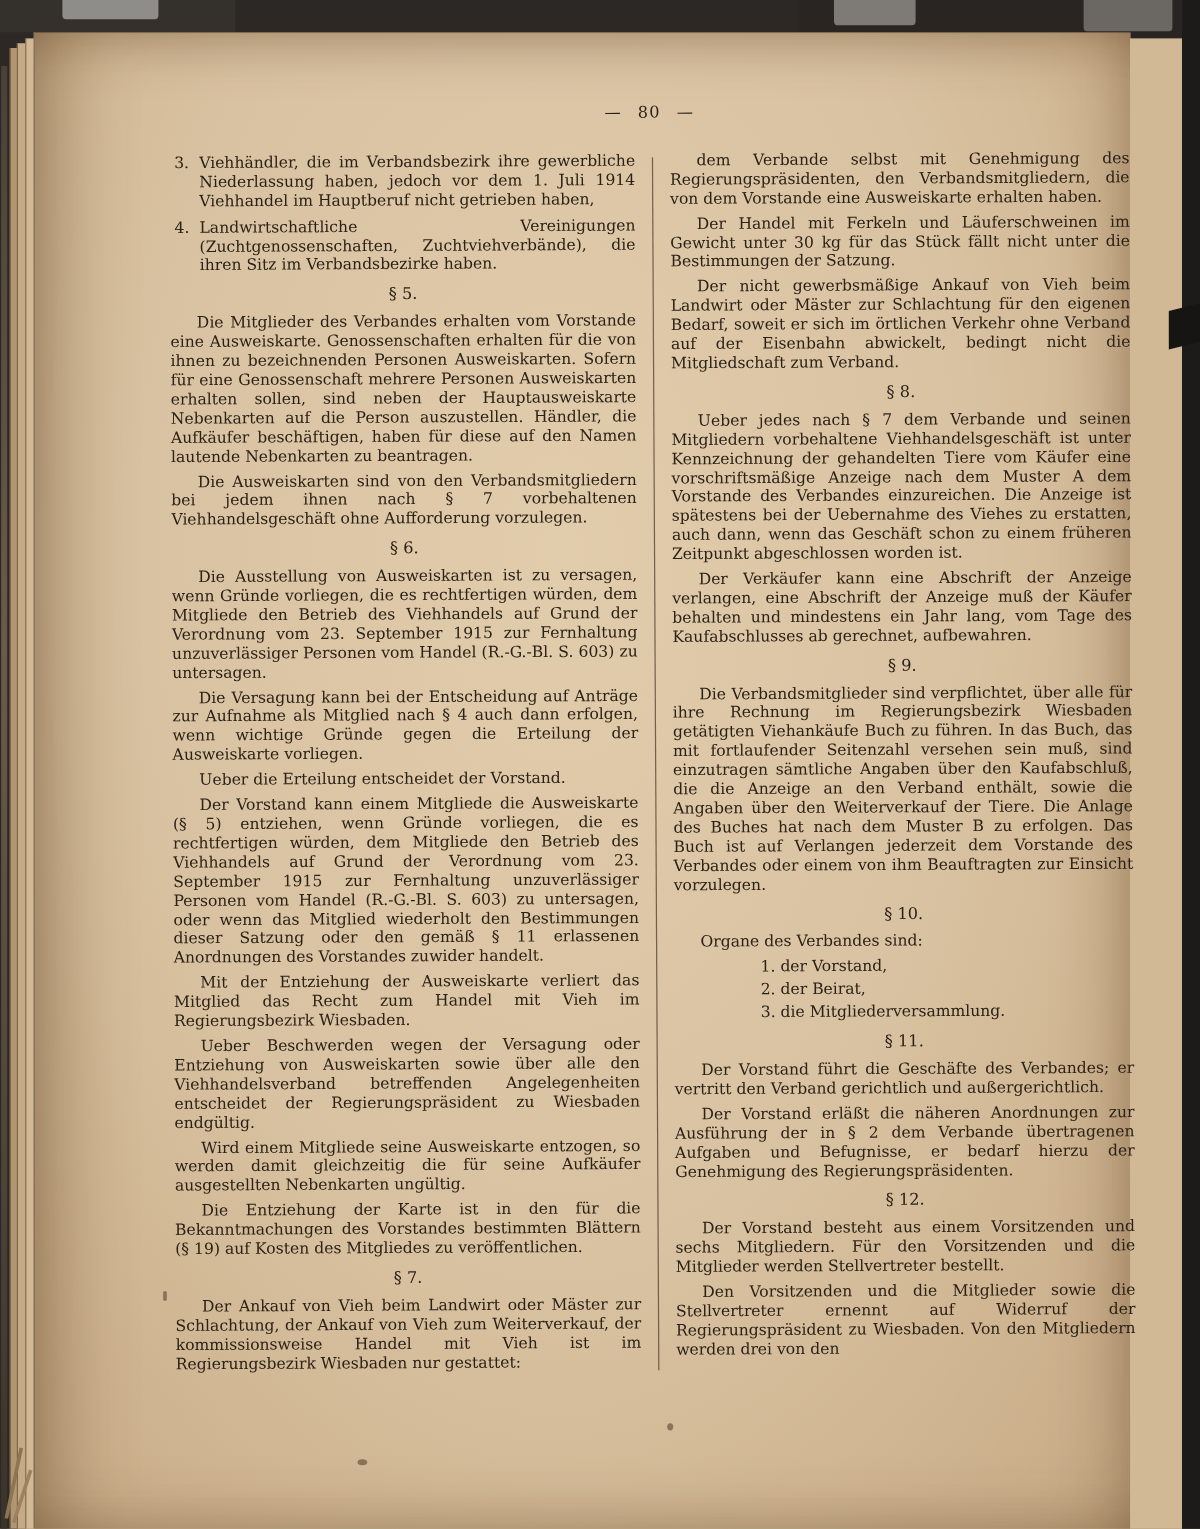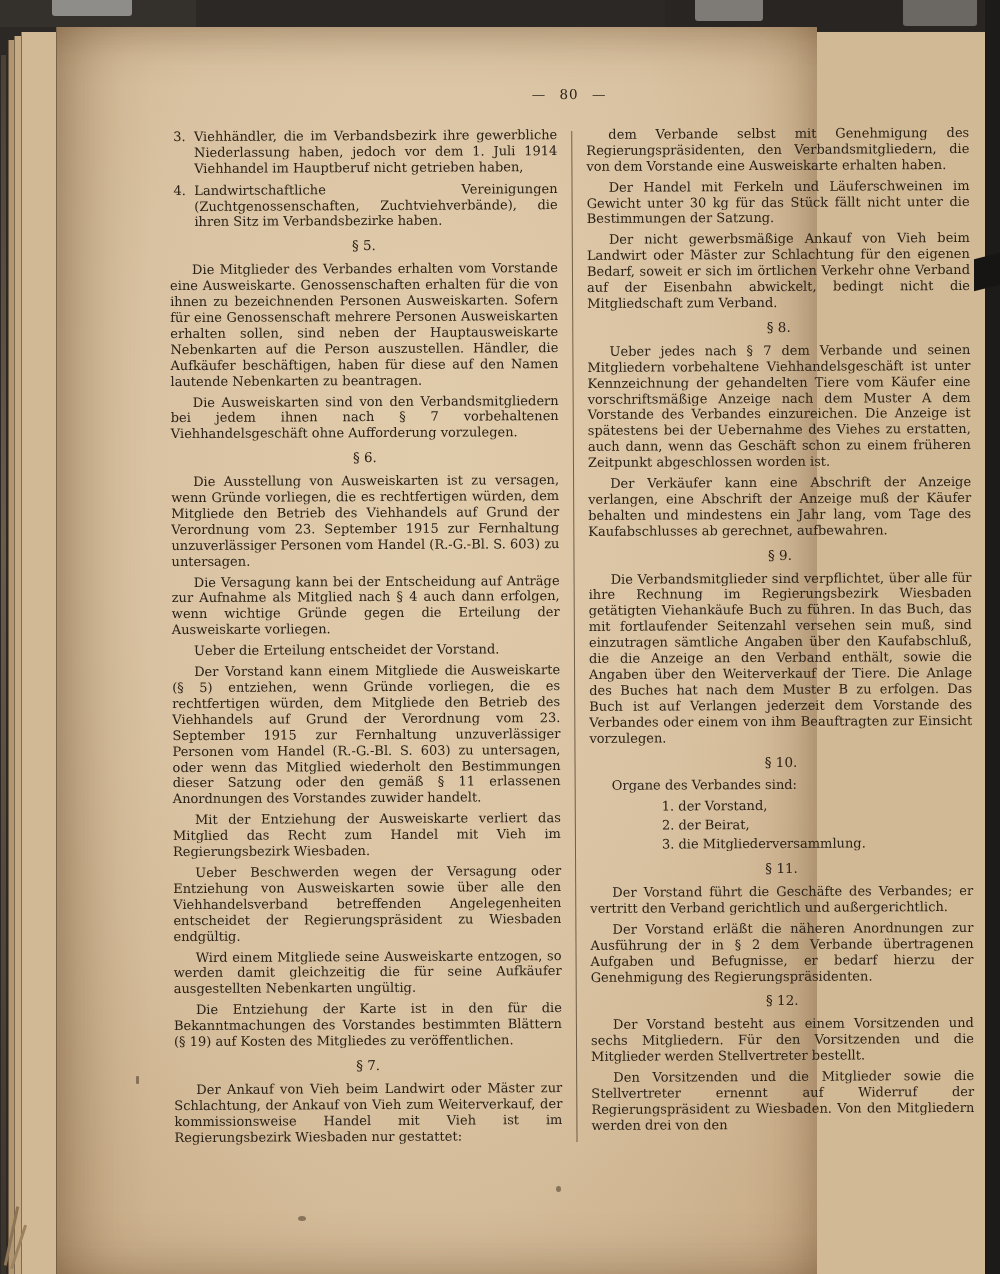--- a/index.html
+++ b/index.html
@@ -21,29 +21,28 @@
   .right-band { position:absolute; right:0; top:0; width:15px; height:1274px; background:#1d1b19; }
   .edge-notch { position:absolute; left:974px; top:256px; width:26px; height:32px; background:#171513; transform:skewY(-14deg); }
   .edge-strip { position:absolute; left:1px; top:55px; width:5px; height:1219px;
                 background:linear-gradient(#4a4136, #6a5c49 40%, #3a332b); }
   
   .p-layer { position:absolute; border-left:1px solid rgba(60,45,28,.55); }
   .p-layer.l1 { left:8px;  top:40px; width:977px; height:1234px; background:#b29672; }
   .p-layer.l2 { left:14px; top:36px; width:971px; height:1238px; background:#c5aa85; }
   .p-layer.l3 { left:21px; top:32px; width:964px; height:1242px; background:#d2b995; }
   .page {
-    position:absolute; left:28px; top:27px; width:761px; height:1247px;
+    position:absolute; left:28px; top:27px; width:914px; height:1247px;
     background: radial-gradient(ellipse at 48% 35%, #e1ccac 0%, #d9c2a1 52%, #c8ab86 97%);
     box-shadow:
       inset 52px 0 70px -40px rgba(80,50,20,.45),
       inset -42px 0 60px -40px rgba(80,50,20,.40),
       inset 0 42px 50px -40px rgba(80,50,20,.35),
       inset 0 -42px 60px -45px rgba(80,50,20,.28);
     border-left:1px solid rgba(60,45,28,.6);
-    margin-left:28px;
   }
   .stackline { position:absolute; width:3px; height:60px; background:#8d7454; }
   .stackline.s1 { left:10px; top:1206px; transform:rotate(12deg); }
   .stackline.s2 { left:17px; top:1224px; transform:rotate(18deg); height:46px; background:#9d8260; }
   .speck { position:absolute; background:rgba(60,45,28,.5); border-radius:50%; }
   .speck.sp1 { left:298px; top:1216px; width:8px; height:5px; }
   .speck.sp2 { left:556px; top:1186px; width:5px; height:6px; }
   .speck.sp3 { left:136px; top:1076px; width:3px; height:8px; border-radius:1px; }
   
   .content {

